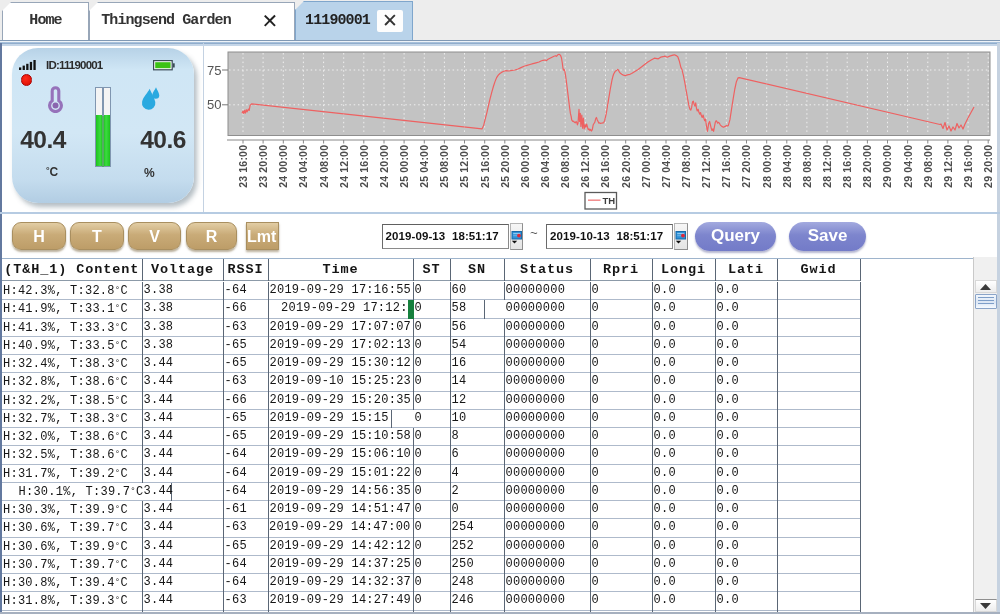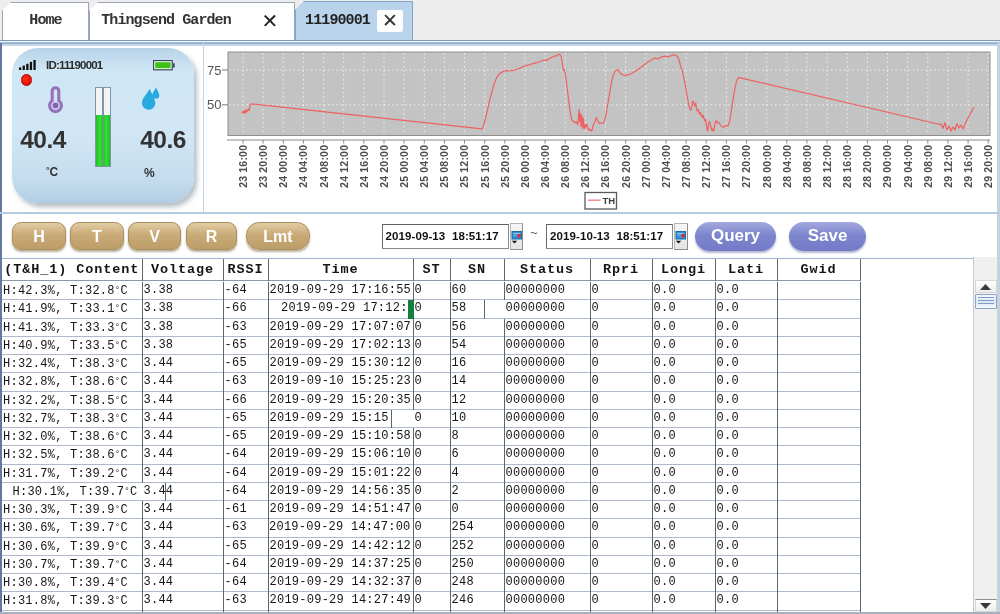--- a/index.html
+++ b/index.html
@@ -182,21 +182,21 @@
 <text x="972.1" y="144.8" text-anchor="end" transform="rotate(-90 972.1 144.8)" font-family="Liberation Sans, sans-serif" font-size="10.5" font-weight="bold" fill="#4d4d4d" letter-spacing="0.2">29 16:00</text>
 <text x="992.2" y="144.8" text-anchor="end" transform="rotate(-90 992.2 144.8)" font-family="Liberation Sans, sans-serif" font-size="10.5" font-weight="bold" fill="#4d4d4d" letter-spacing="0.2">29 20:00</text>
 <rect x="585" y="192.5" width="31.5" height="16.5" fill="#ffffff" stroke="#5a5a5a" stroke-width="1.3"></rect>
 <line x1="588" y1="200.2" x2="600.5" y2="200.2" stroke="#f28a8a" stroke-width="1.5"></line>
 <text x="602.5" y="203.6" font-family="Liberation Sans, sans-serif" font-size="9.5" font-weight="bold" fill="#3d3d3d">TH</text>
 </svg>
 <div style="position:absolute;top:222px;height:28px;border-radius:9px;background:linear-gradient(180deg,#e2cda4 0%,#c9ab78 45%,#bd9d68 100%);border:1px solid #a98f60;color:#fff;font-weight:bold;font-size:16px;text-align:center;line-height:27px;font-family:'Liberation Sans',sans-serif;box-shadow:0 2px 2px rgba(120,100,60,0.5);left:12px;width:54px">H</div>
 <div style="position:absolute;top:222px;height:28px;border-radius:9px;background:linear-gradient(180deg,#e2cda4 0%,#c9ab78 45%,#bd9d68 100%);border:1px solid #a98f60;color:#fff;font-weight:bold;font-size:16px;text-align:center;line-height:27px;font-family:'Liberation Sans',sans-serif;box-shadow:0 2px 2px rgba(120,100,60,0.5);left:70px;width:54px">T</div>
 <div style="position:absolute;top:222px;height:28px;border-radius:9px;background:linear-gradient(180deg,#e2cda4 0%,#c9ab78 45%,#bd9d68 100%);border:1px solid #a98f60;color:#fff;font-weight:bold;font-size:16px;text-align:center;line-height:27px;font-family:'Liberation Sans',sans-serif;box-shadow:0 2px 2px rgba(120,100,60,0.5);left:128px;width:53px">V</div>
 <div style="position:absolute;top:222px;height:28px;border-radius:9px;background:linear-gradient(180deg,#e2cda4 0%,#c9ab78 45%,#bd9d68 100%);border:1px solid #a98f60;color:#fff;font-weight:bold;font-size:16px;text-align:center;line-height:27px;font-family:'Liberation Sans',sans-serif;box-shadow:0 2px 2px rgba(120,100,60,0.5);left:186px;width:51px">R</div>
-<div style="position:absolute;top:222px;height:28px;border-radius:13px;background:linear-gradient(180deg,#e2cda4 0%,#c9ab78 45%,#bd9d68 100%);border:1px solid #a98f60;color:#fff;font-weight:bold;font-size:16px;text-align:center;line-height:27px;font-family:'Liberation Sans',sans-serif;box-shadow:0 2px 2px rgba(120,100,60,0.5);left:246px;width:64px">Lmt</div>
+<div style="position:absolute;top:222px;height:28px;border-radius:0;background:linear-gradient(180deg,#e2cda4 0%,#c9ab78 45%,#bd9d68 100%);border:1px solid #a98f60;color:#fff;font-weight:bold;font-size:16px;line-height:27px;font-family:'Liberation Sans',sans-serif;box-shadow:0 2px 2px rgba(120,100,60,0.5);left:246px;width:33px">Lmt</div>
 
 <div style="position:absolute;left:381.5px;top:223.5px;width:127.0px;height:25px;background:#fff;border:1px solid #8a8a8a;border-top:1.5px solid #606060;border-left:1.5px solid #6a6a6a;line-height:23.5px;text-align:left;padding-left:3px;font-weight:bold;font-size:11.5px;letter-spacing:0.1px;font-family:'Liberation Sans',sans-serif;color:#111;white-space:nowrap;overflow:hidden">2019-09-13&nbsp;&nbsp;18:51:17</div>
 <div style="position:absolute;left:509.5px;top:222.5px;width:13.5px;height:27.5px;background:linear-gradient(#f6f6f6,#e4e4e4);border:1px solid #b5b5b5;border-right:1.5px solid #8f8f8f;border-bottom:1.5px solid #8f8f8f">
   <svg width="12" height="13" style="position:absolute;left:0px;top:7px">
     <rect x="1" y="0.5" width="9.5" height="7.5" fill="#2f92d8" stroke="#176bab" stroke-width="1"></rect>
     <rect x="2.2" y="2" width="7" height="1.2" fill="#8ec8ef"></rect>
     <rect x="2.2" y="4.2" width="4" height="1" fill="#6db4e6"></rect>
     <circle cx="8" cy="4.6" r="1.9" fill="#e02838"></circle>
     <polygon points="0.8,9.8 6.2,9.8 3.5,12.5" fill="#101010"></polygon>
   </svg>
@@ -367,21 +367,21 @@
 <div style="position:absolute;left:268px;top:0;width:146px;height:18.25px;border-right:1px solid #5a6675;line-height:17.25px;padding-left:1.5px;overflow:hidden;white-space:nowrap">2019-09-29 15:01:22</div>
 <div style="position:absolute;left:413px;top:0;width:38px;height:18.25px;border-right:1px solid #5a6675;line-height:17.25px;padding-left:1.5px;overflow:hidden;white-space:nowrap">0</div>
 <div style="position:absolute;left:450px;top:0;width:55px;height:18.25px;border-right:1px solid #5a6675;line-height:17.25px;padding-left:1.5px;overflow:hidden;white-space:nowrap">4</div>
 <div style="position:absolute;left:504px;top:0;width:87px;height:18.25px;border-right:1px solid #5a6675;line-height:17.25px;padding-left:1.5px;overflow:hidden;white-space:nowrap">00000000</div>
 <div style="position:absolute;left:590px;top:0;width:63px;height:18.25px;border-right:1px solid #5a6675;line-height:17.25px;padding-left:1.5px;overflow:hidden;white-space:nowrap">0</div>
 <div style="position:absolute;left:652px;top:0;width:64px;height:18.25px;border-right:1px solid #5a6675;line-height:17.25px;padding-left:1.5px;overflow:hidden;white-space:nowrap">0.0</div>
 <div style="position:absolute;left:715px;top:0;width:63px;height:18.25px;border-right:1px solid #5a6675;line-height:17.25px;padding-left:1.5px;overflow:hidden;white-space:nowrap">0.0</div>
 <div style="position:absolute;left:777px;top:0;width:84px;height:18.25px;border-right:1px solid #5a6675;line-height:17.25px;padding-left:1.5px;overflow:hidden;white-space:nowrap"></div>
 </div>
 <div style="position:absolute;left:0;top:223.75px;width:860.5px;height:18.25px;border-bottom:1px solid #aebacb">
-<div style="position:absolute;left:11px;top:0;width:155px;height:18.25px;border-right:1px solid #5a6675;line-height:17.25px;padding-left:1.5px;overflow:hidden;white-space:nowrap">H:30.1%, T:39.7<span style="font-size:9px;vertical-align:2px">°</span>C</div>
+<div style="position:absolute;left:17px;top:0;width:155px;height:18.25px;border-right:1px solid #5a6675;line-height:17.25px;padding-left:1.5px;overflow:hidden;white-space:nowrap">H:30.1%, T:39.7<span style="font-size:9px;vertical-align:2px">°</span>C</div>
 <div style="position:absolute;left:142px;top:0;width:82px;height:18.25px;border-right:1px solid #5a6675;line-height:17.25px;padding-left:1.5px;overflow:hidden;white-space:nowrap">3.44</div>
 <div style="position:absolute;left:223px;top:0;width:46px;height:18.25px;border-right:1px solid #5a6675;line-height:17.25px;padding-left:1.5px;overflow:hidden;white-space:nowrap">-64</div>
 <div style="position:absolute;left:268px;top:0;width:146px;height:18.25px;border-right:1px solid #5a6675;line-height:17.25px;padding-left:1.5px;overflow:hidden;white-space:nowrap">2019-09-29 14:56:35</div>
 <div style="position:absolute;left:413px;top:0;width:38px;height:18.25px;border-right:1px solid #5a6675;line-height:17.25px;padding-left:1.5px;overflow:hidden;white-space:nowrap">0</div>
 <div style="position:absolute;left:450px;top:0;width:55px;height:18.25px;border-right:1px solid #5a6675;line-height:17.25px;padding-left:1.5px;overflow:hidden;white-space:nowrap">2</div>
 <div style="position:absolute;left:504px;top:0;width:87px;height:18.25px;border-right:1px solid #5a6675;line-height:17.25px;padding-left:1.5px;overflow:hidden;white-space:nowrap">00000000</div>
 <div style="position:absolute;left:590px;top:0;width:63px;height:18.25px;border-right:1px solid #5a6675;line-height:17.25px;padding-left:1.5px;overflow:hidden;white-space:nowrap">0</div>
 <div style="position:absolute;left:652px;top:0;width:64px;height:18.25px;border-right:1px solid #5a6675;line-height:17.25px;padding-left:1.5px;overflow:hidden;white-space:nowrap">0.0</div>
 <div style="position:absolute;left:715px;top:0;width:63px;height:18.25px;border-right:1px solid #5a6675;line-height:17.25px;padding-left:1.5px;overflow:hidden;white-space:nowrap">0.0</div>
 <div style="position:absolute;left:777px;top:0;width:84px;height:18.25px;border-right:1px solid #5a6675;line-height:17.25px;padding-left:1.5px;overflow:hidden;white-space:nowrap"></div>

